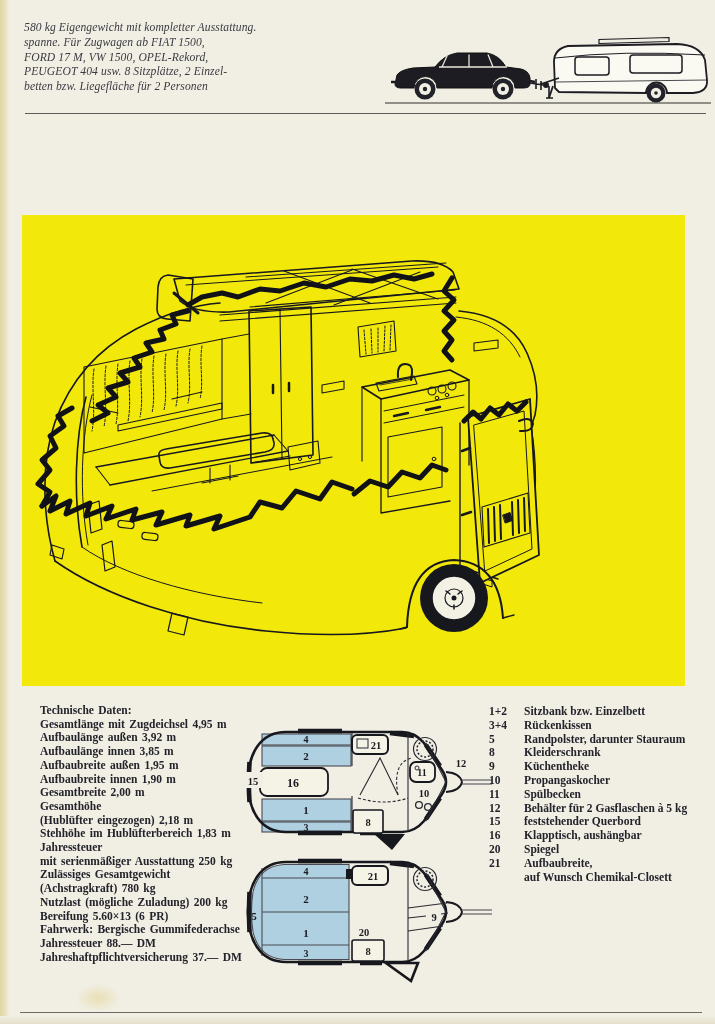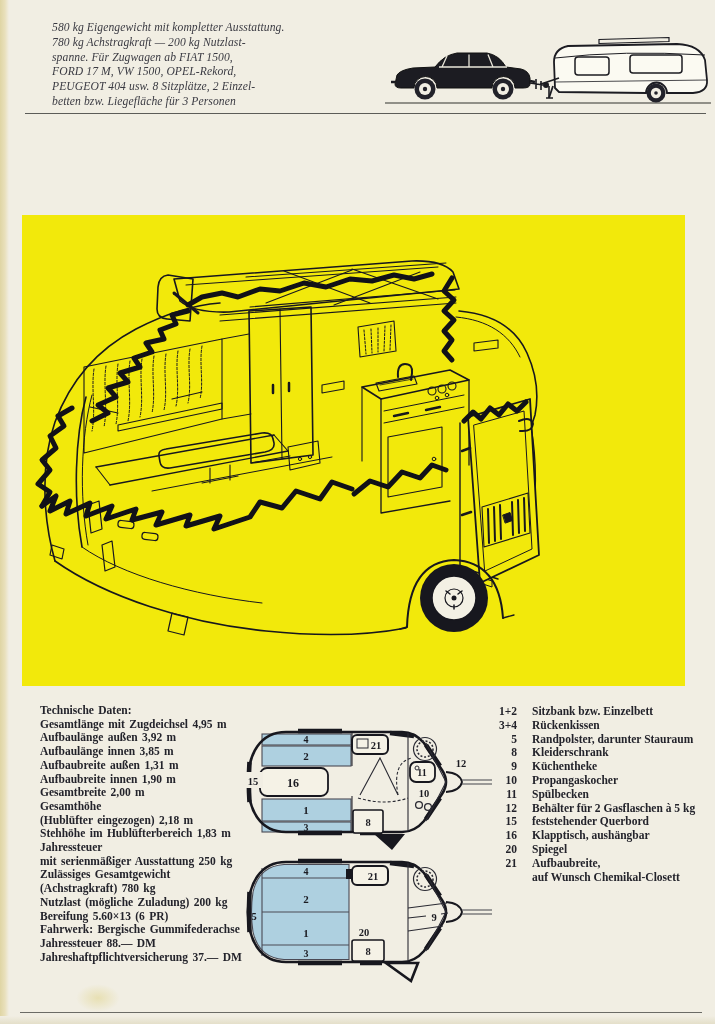--- a/index.html
+++ b/index.html
@@ -5,49 +5,48 @@
   html,body{margin:0;padding:0;}
   body{width:715px;height:1024px;position:relative;overflow:hidden;
        background:#f1eee3;font-family:"Liberation Serif",serif;color:#26262e;}
   .page-edge-left{position:absolute;left:0;top:0;width:9px;height:1024px;
        background:linear-gradient(90deg,#dfd5a4 0%,#e9e0bc 55%,#f1eee3 100%);}
   .page-edge-bottom{position:absolute;left:0;top:1016px;width:715px;height:8px;
        background:linear-gradient(180deg,#f1eee3 0%,#e4dfc9 100%);}
   .stain{position:absolute;left:76px;top:984px;width:44px;height:28px;border-radius:50%;
        background:radial-gradient(ellipse at center,rgba(224,212,140,.55),rgba(224,212,140,0) 70%);}
   .intro{position:absolute;left:24px;top:21px;width:300px;
-       font-style:italic;font-size:11.6px;line-height:14.8px;color:#3a3a42;letter-spacing:.1px;margin-left:28px;}
+       font-style:italic;font-size:11.6px;line-height:14.8px;color:#3a3a42;letter-spacing:.1px;}
   .top-rule{position:absolute;left:25px;top:113px;width:681px;height:0;border-top:1.6px solid #5c5c58;}
   .car-art{position:absolute;left:383px;top:22px;width:330px;height:88px;}
   .yellow-panel{position:absolute;left:22px;top:215px;width:663px;height:471px;background:#f2e90b;}
   .tech{position:absolute;left:20px;top:704px;width:236px;
        font-size:11.5px;line-height:13.7px;font-weight:600;color:#23232b;word-spacing:1.5px;margin-left:20px;}
   .plans-art{position:absolute;left:240px;top:700px;width:260px;height:300px;}
   .legend{position:absolute;left:489px;top:705px;width:226px;
        font-size:11.5px;line-height:13.8px;font-weight:600;color:#23232b;}
   .legend-row{display:flex;}
-  .legend-num{width:28px;text-align:right;margin-right:15px;flex:0 0 auto;}
+  .legend-num{width:28px;margin-right:7px;flex:0 0 auto;}
   .legend-text{flex:1;}
   .bottom-rule{position:absolute;left:20px;top:1012px;width:682px;height:0;border-top:1.6px solid #6b6b66;}
   svg text{font-family:"Liberation Serif",serif;font-weight:bold;fill:#1b1b22;}
 </style>
 </head>
 <body>
 
 <div class="page-edge-left"></div>
 <div class="page-edge-bottom"></div>
 <div class="stain"></div>
 
 <div class="intro">
   <div>580 kg Eigengewicht mit kompletter Ausstattung.</div>
-  <div>780 kg Achstragkraft — 200 kg Nutzlast-</div>
   <div>spanne. Für Zugwagen ab FIAT 1500,</div>
   <div>FORD 17 M, VW 1500, OPEL-Rekord,</div>
   <div>PEUGEOT 404 usw. 8 Sitzplätze, 2 Einzel-</div>
-  <div>betten bzw. Liegefläche für 3 Personen</div>
+  <div>betten bzw. Liegefläche für 2 Personen</div>
 </div>
 
 <svg class="car-art" viewBox="0 0 330 88">
   <line x1="2" y1="81" x2="328" y2="81" stroke="#70706a" stroke-width="1.4"></line>
   <g>
     <path d="M 12,62 L 14,53 Q 17,48 30,46 L 52,45 Q 61,33 74,31 L 104,31 Q 116,33 123,45 L 138,47 Q 146,49 147,56 L 147,62 Q 147,66 140,66 L 132,66 A 11.5,11.5 0 0 0 109,66 L 54,66 A 11.5,11.5 0 0 0 31,66 L 18,66 Q 12,66 12,62 Z" fill="#1c1c22" stroke="#111" stroke-width="1"></path>
     <path d="M 64,34 L 59,45 M 86,32.5 L 86,45 M 105,32.5 L 110,45 M 56,45 L 124,45" stroke="#e9e6da" stroke-width="1.3" fill="none"></path>
     <circle cx="42" cy="67" r="10.5" fill="#22222a"></circle>
       <circle cx="42" cy="67" r="6" fill="#f1eee3"></circle>
       <circle cx="42" cy="67" r="2.2" fill="#22222a"></circle>
@@ -210,21 +209,21 @@
     </g>
   </g>
 </svg>
 </div>
 
 <div class="tech">
   <div>Technische Daten:</div>
   <div>Gesamtlänge mit Zugdeichsel 4,95 m</div>
   <div>Aufbaulänge außen 3,92 m</div>
   <div>Aufbaulänge innen 3,85 m</div>
-  <div>Aufbaubreite außen 1,31 m</div>
+  <div>Aufbaubreite außen 1,95 m</div>
   <div>Aufbaubreite innen 1,90 m</div>
   <div>Gesamtbreite 2,00 m</div>
   <div>Gesamthöhe</div>
   <div>(Hublüfter eingezogen) 2,18 m</div>
   <div>Stehhöhe im Hublüfterbereich 1,83 m</div>
   <div>Jahressteuer</div>
   <div>mit serienmäßiger Ausstattung 250 kg</div>
   <div>Zulässiges Gesamtgewicht</div>
   <div>(Achstragkraft) 780 kg</div>
   <div>Nutzlast (mögliche Zuladung) 200 kg</div>

